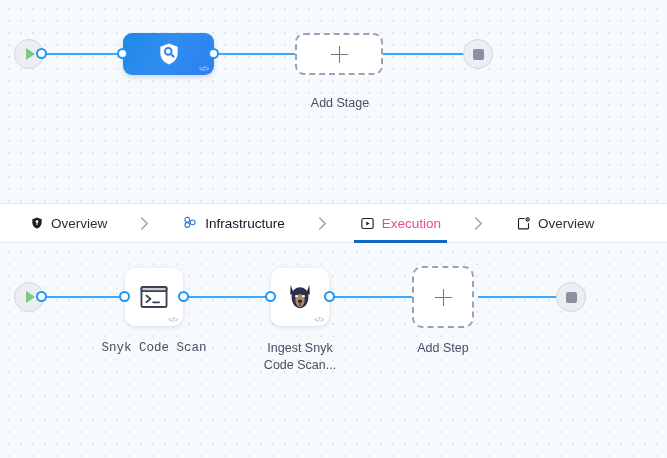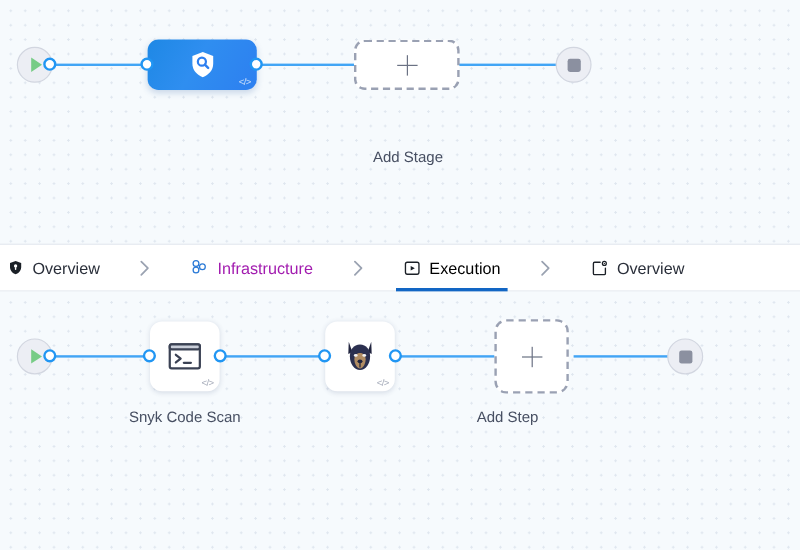--- a/index.html
+++ b/index.html
@@ -151,35 +151,35 @@
 
   
   .tabbar {
     position: relative;
     height: 40px;
     background: #ffffff;
     border-top: 1px solid #e3e8ef;
     border-bottom: 1px solid #e3e8ef;
     display: flex;
     align-items: stretch;
-    padding: 0 0;
+    padding: 0 24px;
     flex: 0 0 40px;
   }
   .tab {
     display: flex;
     align-items: center;
     gap: 7px;
     padding: 0 6px;
     position: relative;
     font-size: 13.5px;
     color: #2a2f3a;
     cursor: pointer;
   }
-  .tab.is-link   { color: #a21caf; }
-  .tab.is-active { color: #000000; }
+  .tab.is-link   { color: #0f172a; }
+  .tab.is-active { color: #ec4899; }
   .tab.is-active::after {
     content: "";
     position: absolute;
     left: 0; right: 0; bottom: -1px;
     height: 3px;
     background: #1266c4;
   }
   .tab-icon { display: flex; align-items: center; justify-content: center; }
   .chev {
     display: flex;
@@ -216,21 +216,21 @@
           </svg>
         </span>
         <span class="code-glyph on-blue">&lt;/&gt;</span>
       </div>
       <div class="dot" style="left:117px; top:48px;"></div>
       <div class="dot" style="left:208px; top:48px;"></div>
 
       <div class="add-node add-stage-node" style="left:295px; top:33px;">
         <span class="plus"></span>
       </div>
-      <div class="caption" style="left:270px; top:95px; width:140px;margin-top:28px;">Add Stage</div>
+      <div class="caption" style="left:270px; top:95px; width:140px;">Add Stage</div>
 
       <div class="dot" style="left:467px; top:48px;"></div>
       <div class="round-node" style="left:463px; top:39px;">
         <div class="stop-sq"></div>
       </div>
 
     </div>
   </div>
 
   <div class="tabbar">
@@ -317,44 +317,46 @@
             <rect x="2.6" y="4.5" width="18.8" height="15" rx="1.2" fill="#ffffff" stroke="#3b4254" stroke-width="1.4"></rect>
             <rect x="2.6" y="4.5" width="18.8" height="3.1" rx="1.2" fill="#c9ced9" stroke="#3b4254" stroke-width="1.4"></rect>
             <polyline points="6.4,11 9.4,13.4 6.4,15.8" fill="none" stroke="#3b4254" stroke-width="1.4" stroke-linecap="round" stroke-linejoin="round"></polyline>
             <line x1="11.4" y1="16" x2="15.8" y2="16" stroke="#3b4254" stroke-width="1.4" stroke-linecap="round"></line>
           </svg>
         </span>
         <span class="code-glyph on-white">&lt;/&gt;</span>
       </div>
       <div class="dot" style="left:119px; top:48px;"></div>
       <div class="dot" style="left:178px; top:48px;"></div>
-      <div class="caption" style="left:84px; top:97px; width:140px;">Snyk Code Scan</div>
+      <div class="caption" style="left:84px; top:97px; width:140px;font-family:Liberation Mono, monospace;">Snyk Code Scan</div>
 
       <div class="step-node" style="left:271px; top:25px;">
         <span class="tab-icon">
           <svg width="30" height="30" viewBox="0 0 32 32" aria-hidden="true">
             <polygon points="6,3 9.2,12 5.6,13.8" fill="#20243f"></polygon>
             <polygon points="26,3 22.8,12 26.4,13.8" fill="#20243f"></polygon>
             <path d="M16 5.5 C21.6 5.5 25 10 25 16 c0 6.6 -4 12 -9 12 s-9 -5.4 -9 -12 c0 -6 3.4 -10.5 9 -10.5 Z" fill="#2b3050"></path>
             <path d="M16 13 C19 13 21 15.4 21 18.6 c0 4.2 -2.4 8.2 -5 8.2 s-5 -4 -5 -8.2 C11 15.4 13 13 16 13 Z" fill="#b08c63"></path>
             <ellipse cx="12.2" cy="15.1" rx="1.7" ry="1.2" fill="#f2f2f4"></ellipse>
             <ellipse cx="19.8" cy="15.1" rx="1.7" ry="1.2" fill="#f2f2f4"></ellipse>
             <ellipse cx="16" cy="20.4" rx="2.2" ry="1.7" fill="#20243f"></ellipse>
             <path d="M16 22.2 v3.2" stroke="#20243f" stroke-width="1.1" stroke-linecap="round"></path>
           </svg>
         </span>
         <span class="code-glyph on-white">&lt;/&gt;</span>
       </div>
       <div class="dot" style="left:265px; top:48px;"></div>
       <div class="dot" style="left:324px; top:48px;"></div>
+      <div class="caption" style="left:230px; top:97px; width:140px;">Ingest Snyk
+Code Scan...</div>
 
       <div class="add-node add-step-node" style="left:412px; top:23px;">
         <span class="plus"></span>
       </div>
-      <div class="caption" style="left:353px; top:97px; width:140px;">Add Step</div>
+      <div class="caption" style="left:373px; top:97px; width:140px;">Add Step</div>
 
       <div class="dot" style="left:560px; top:48px;"></div>
       <div class="round-node" style="left:556px; top:39px;">
         <div class="stop-sq"></div>
       </div>
 
     </div>
   </div>
 
 </div>

